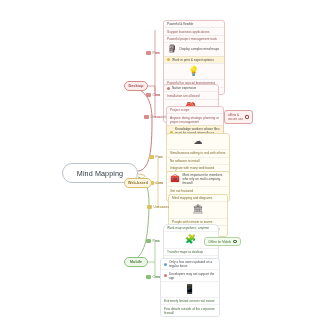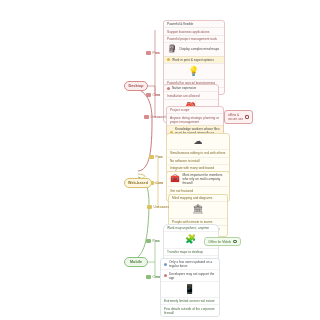--- a/index.html
+++ b/index.html
@@ -157,20 +157,23 @@
     <path d="M158 157 L163 157 M158 183 L163 183 M158 207 L163 207" fill="none" stroke="#d9bf6a" stroke-width=".7"></path>
     <path d="M176 157 L182 157 M176 183 L182 183 M180 207 L186 207" fill="none" stroke="#d9bf6a" stroke-width=".7"></path>
 
     <path d="M148 262 L155 262" fill="none" stroke="#8fbf7f" stroke-width=".7"></path>
     <path d="M155 262 L155 241 M155 262 L155 277" fill="none" stroke="#8fbf7f" stroke-width=".7"></path>
     <path d="M155 241 L160 241 M155 277 L160 277" fill="none" stroke="#8fbf7f" stroke-width=".7"></path>
     <path d="M176 241 L182 241 M174 277 L180 277" fill="none" stroke="#8fbf7f" stroke-width=".7"></path>
     <path d="M198 241 L205 241" fill="none" stroke="#8fbf7f" stroke-width=".7"></path>
   </svg>
 
+  <div class="center-node">
+    <span>Mind Mapping</span>
+  </div>
 
   <div class="branch-pill pill-desktop">
     <span>Desktop</span>
   </div>
   <div class="branch-pill pill-web">
     <span>Web-based</span>
   </div>
   <div class="branch-pill pill-mobile">
     <span>Mobile</span>
   </div>

